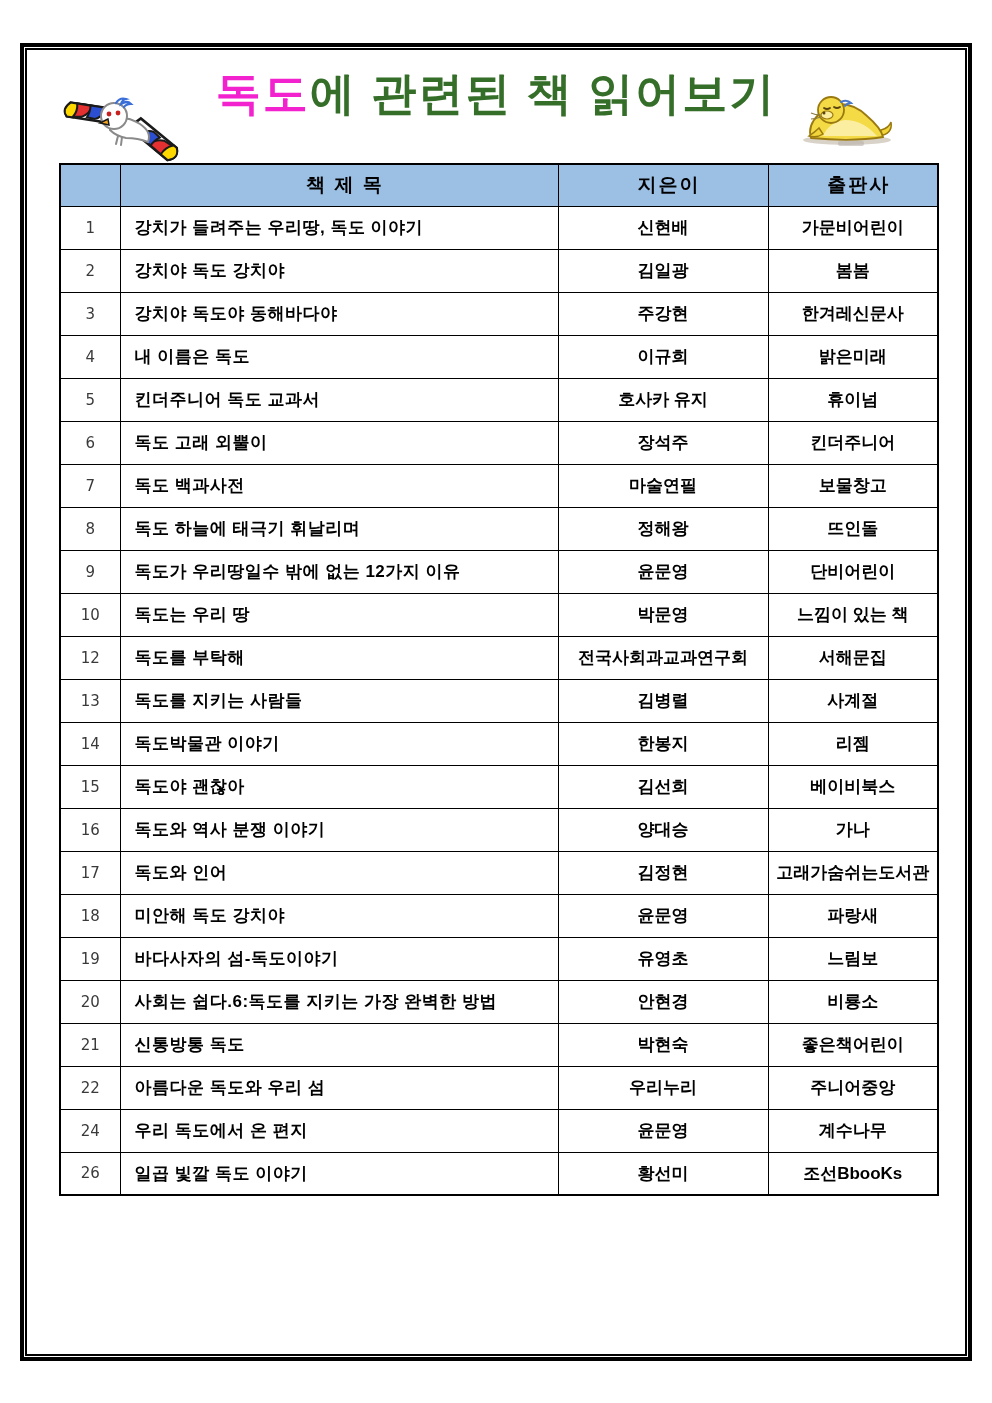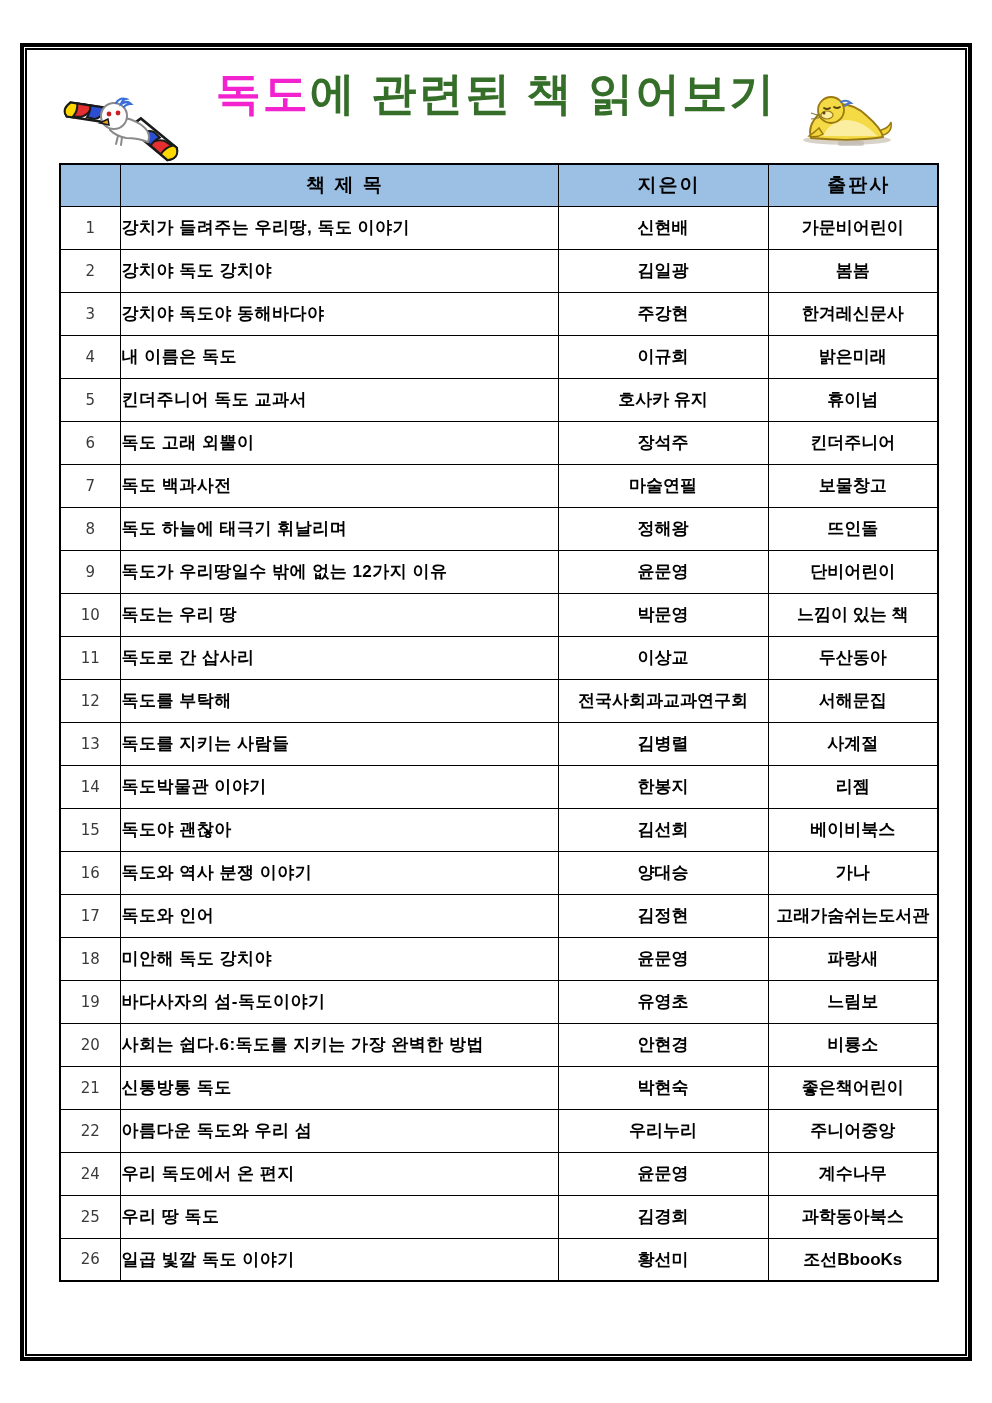--- a/index.html
+++ b/index.html
@@ -72,21 +72,21 @@
   }
   .book-table tbody tr { height: 43px; }
   .book-table td.col-no {
     font-family: "DejaVu Sans", sans-serif;
     font-weight: 400;
     font-size: 15px;
     color: var(--number_color);
   }
   .book-table td.col-title {
     text-align: left;
-    padding-left: 1px;
+    padding-left: 14px;
     letter-spacing: .5px;
   }
 </style>
 </head>
 <body>
 
 <div class="frame">
   <div class="frame-inner"></div>
 </div>
 
@@ -222,26 +222,20 @@
         <td class="col-author">윤문영</td>
         <td class="col-publisher">단비어린이</td>
       </tr>
       <tr>
         <td class="col-no">10</td>
         <td class="col-title">독도는 우리 땅</td>
         <td class="col-author">박문영</td>
         <td class="col-publisher">느낌이 있는 책</td>
       </tr>
       <tr>
-        <td class="col-no">11</td>
-        <td class="col-title">독도로 간 삽사리</td>
-        <td class="col-author">이상교</td>
-        <td class="col-publisher">두산동아</td>
-      </tr>
-      <tr>
         <td class="col-no">12</td>
         <td class="col-title">독도를 부탁해</td>
         <td class="col-author">전국사회과교과연구회</td>
         <td class="col-publisher">서해문집</td>
       </tr>
       <tr>
         <td class="col-no">13</td>
         <td class="col-title">독도를 지키는 사람들</td>
         <td class="col-author">김병렬</td>
         <td class="col-publisher">사계절</td>
@@ -300,25 +294,19 @@
         <td class="col-author">우리누리</td>
         <td class="col-publisher">주니어중앙</td>
       </tr>
       <tr>
         <td class="col-no">24</td>
         <td class="col-title">우리 독도에서 온 편지</td>
         <td class="col-author">윤문영</td>
         <td class="col-publisher">계수나무</td>
       </tr>
       <tr>
-        <td class="col-no">25</td>
-        <td class="col-title">우리 땅 독도</td>
-        <td class="col-author">김경희</td>
-        <td class="col-publisher">과학동아북스</td>
-      </tr>
-      <tr>
         <td class="col-no">26</td>
         <td class="col-title">일곱 빛깔 독도 이야기</td>
         <td class="col-author">황선미</td>
         <td class="col-publisher">조선BbooKs</td>
       </tr>
     </tbody>
 </table>
 
 </body></html>

